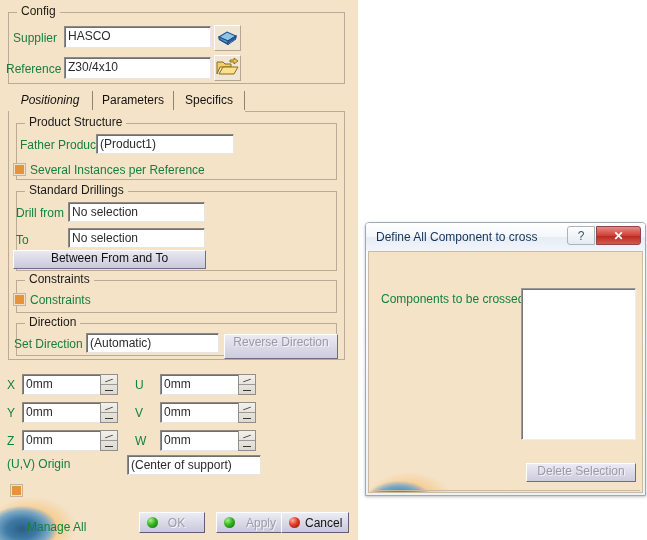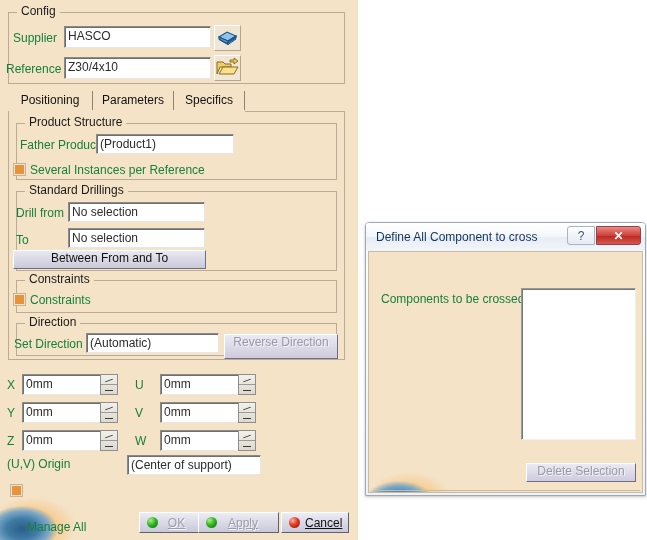--- a/index.html
+++ b/index.html
@@ -69,21 +69,21 @@
     border:1px solid #5f5f72;
     border-top-color:#fdfdff;border-left-color:#fdfdff;
     display:flex;align-items:center;gap:5px;
     padding-left:7px;
     font-size:12px;color:#111;cursor:default;
   }
   .abtn.disabled{color:#9d9daa;text-shadow:1px 1px 0 #f4f4fa;}
   .bead{width:11px;height:11px;border-radius:50%;flex:0 0 auto;}
   .bead.green{background:radial-gradient(circle at 33% 30%, #a8f08a 0%, #36b323 45%, #0b6a09 100%);}
   .bead.red{background:radial-gradient(circle at 33% 30%, #ffb0a0 0%, #e03a26 45%, #8a1205 100%);}
-  .abtn .atxt{flex:1 1 auto;text-align:center;padding-right:14px;text-decoration:underline;}
+  .abtn .atxt{flex:1 1 auto;text-align:center;padding-right:14px;}
 
   
   .cbx{
     position:absolute;width:11px;height:11px;box-sizing:border-box;
     background:#e8923a;
     border:1px solid #efe2cb;
     box-shadow:0 0 0 1px #c3b49c;
   }
 
   
@@ -199,21 +199,21 @@
   <div class="field" style="left:64px;top:57px;width:147px;height:22px;">Z30/4x10</div>
   <div class="iconbtn" style="left:214px;top:55px;width:27px;height:26px;">
     <svg width="25" height="24" viewBox="0 0 25 24">
       <path d="M2 18 L2 6 L8 6 L10 8 L16 8 L16 11 L5 11 Z" fill="#f2cf6b" stroke="#8a6a1c" stroke-width="1"></path>
       <path d="M4 18 L8 11 L23 11 L19 18 Z" fill="#fbe08d" stroke="#8a6a1c" stroke-width="1"></path>
       <path d="M15 4 L19 4 L19 2 L23 5 L19 8 L19 6 L15 6 Z" fill="#f0c84a" stroke="#8a6a1c" stroke-width=".9"></path>
     </svg>
   </div>
 
   <div class="tabstrip" style="left:8px;top:89px;width:337px;height:22px;">
-    <div class="tab" style="left:0px;top:0;width:84px;height:22px;">
+    <div class="tab" style="left:0px;top:0;width:84px;height:22px;font-style:italic;">
       <span>Positioning</span>
     </div>
     <div class="tabsep" style="left:84px;top:2px;height:19px;"></div>
     <div class="tab" style="left:85px;top:0;width:80px;height:22px;">
       <span>Parameters</span>
     </div>
     <div class="tabsep" style="left:165px;top:2px;height:19px;"></div>
     <div class="tab" style="left:166px;top:0;width:70px;height:22px;">
       <span>Specifics</span>
     </div>
@@ -302,21 +302,21 @@
   <span class="lbl" style="left:7px;top:457px;">(U,V) Origin</span>
   <div class="field" style="left:127px;top:455px;width:134px;height:20px;">(Center of support)</div>
 
   <div class="cbx" style="left:11px;top:485px;"></div>
   <span class="lbl" style="left:27px;top:484px;margin-top:36px;">Manage All</span>
 
   <div class="abtn disabled" style="left:139px;top:512px;width:66px;height:21px;">
     <span class="bead green"></span>
     <span class="atxt">OK</span>
   </div>
-  <div class="abtn disabled" style="left:198px;top:512px;width:81px;height:21px;">
+  <div class="abtn disabled" style="left:216px;top:512px;width:81px;height:21px;">
     <span class="bead green"></span>
     <span class="atxt">Apply</span>
   </div>
   <div class="abtn" style="left:281px;top:512px;width:68px;height:21px;">
     <span class="bead red"></span>
     <span class="atxt">Cancel</span>
   </div>
 </div>
 
 <div class="win" style="left:365px;top:222px;width:281px;height:274px;">

